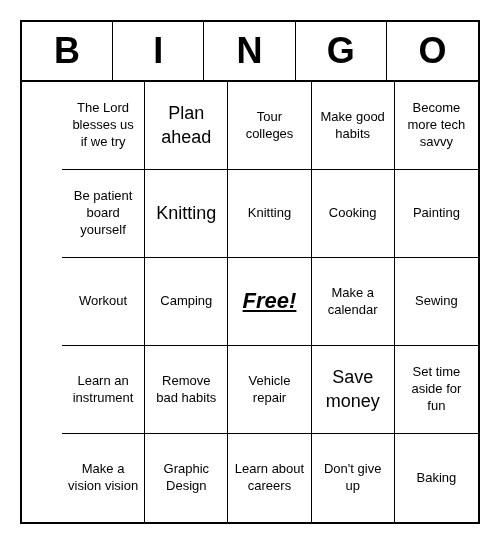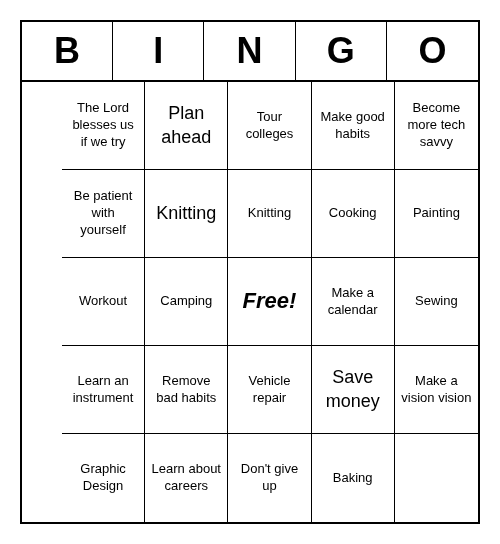--- a/index.html
+++ b/index.html
@@ -51,20 +51,21 @@
     .bingo-cell:nth-child(5n) {
       border-right: none;
     }
     .bingo-grid .bingo-cell:nth-child(n+21) {
       border-bottom: none;
     }
     .bingo-cell.free {
       font-size: 22px;
       font-weight: bold;
       font-style: italic;
+      text-decoration: underline;
     }
     .bingo-cell.large-text {
       font-size: 18px;
       font-weight: normal;
     }
   </style>
 </head>
 <body>
 
 <div class="bingo-card">
@@ -74,33 +75,34 @@
       <div class="bingo-header-cell">N</div>
       <div class="bingo-header-cell">G</div>
       <div class="bingo-header-cell">O</div>
     </div>
   <div class="bingo-grid">
   <div class="bingo-cell">The Lord blesses us if we try</div>
       <div class="bingo-cell large-text">Plan ahead</div>
       <div class="bingo-cell">Tour colleges</div>
       <div class="bingo-cell">Make good habits</div>
       <div class="bingo-cell">Become more tech savvy</div>
-      <div class="bingo-cell">Be patient with yourself</div>
+      <div class="bingo-cell">Be patient board yourself</div>
       <div class="bingo-cell large-text">Knitting</div>
       <div class="bingo-cell">Knitting</div>
       <div class="bingo-cell">Cooking</div>
       <div class="bingo-cell">Painting</div>
       <div class="bingo-cell">Workout</div>
       <div class="bingo-cell">Camping</div>
       <div class="bingo-cell free">Free!</div>
       <div class="bingo-cell">Make a calendar</div>
       <div class="bingo-cell">Sewing</div>
       <div class="bingo-cell">Learn an instrument</div>
       <div class="bingo-cell">Remove bad habits</div>
       <div class="bingo-cell">Vehicle repair</div>
       <div class="bingo-cell large-text">Save money</div>
+      <div class="bingo-cell">Set time aside for fun</div>
       <div class="bingo-cell">Make a vision vision</div>
       <div class="bingo-cell">Graphic Design</div>
       <div class="bingo-cell">Learn about careers</div>
       <div class="bingo-cell">Don't give up</div>
       <div class="bingo-cell">Baking</div>
     </div>
 </div>
 
 </body></html>

